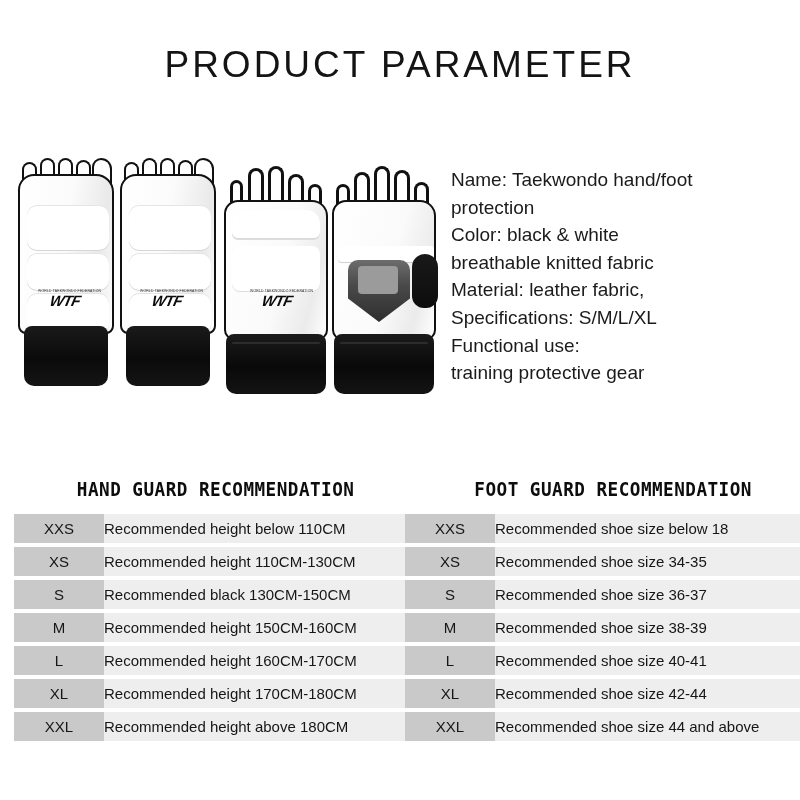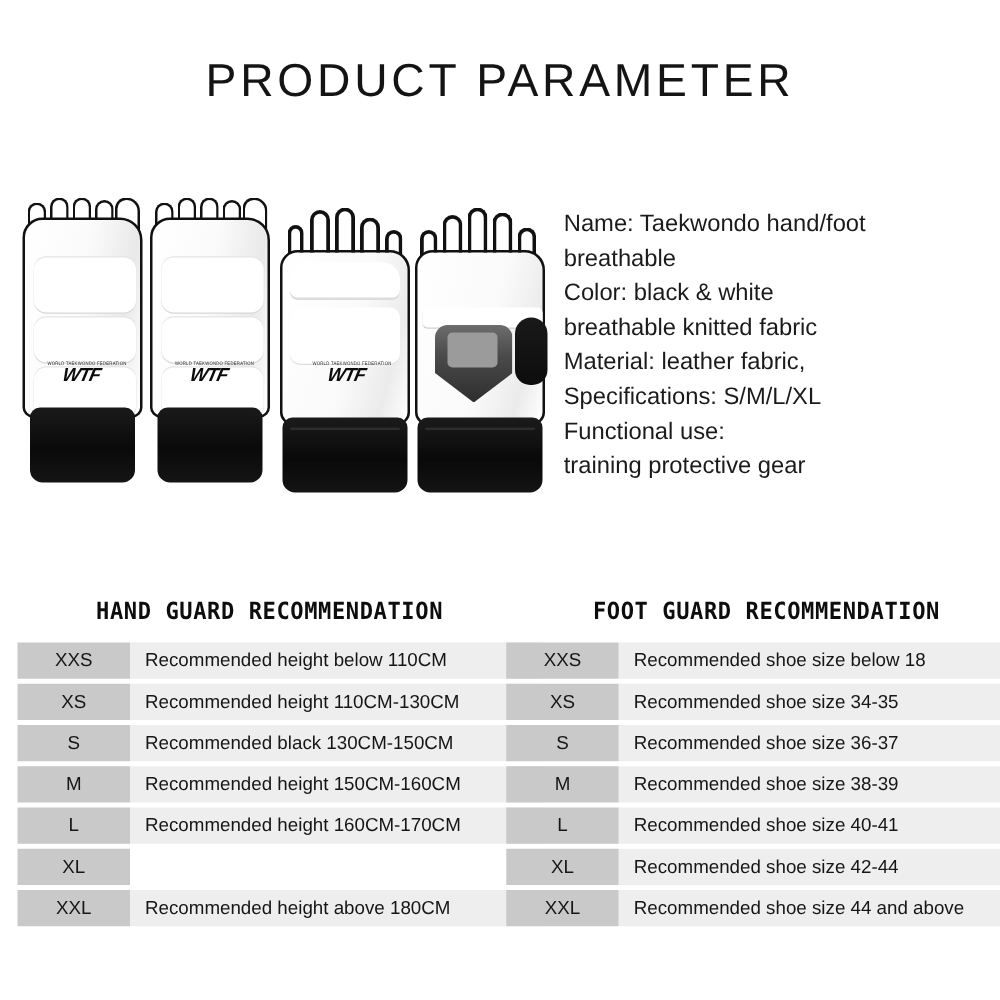--- a/index.html
+++ b/index.html
@@ -278,21 +278,20 @@
     justify-content: center;
     font-size: 15px;
     color: #161616;
     font-weight: 400;
   }
   .cell-desc {
     flex: 1;
     background: #eeeeee;
     display: flex;
     align-items: center;
-    padding-left: 12px;
     font-size: 15px;
     color: #161616;
     white-space: nowrap;
   }
 </style>
 </head>
 <body>
 
 <div class="page-title">PRODUCT PARAMETER</div>
 
@@ -371,21 +370,21 @@
       <div class="gv-palm-in"></div>
       <div class="gv-thumb"></div>
     </div>
     <div class="gv-cuff"></div>
   </div>
 
 </div>
 
 <div class="description">
   <div class="desc-line">Name: Taekwondo hand/foot</div>
-  <div class="desc-line">breathable</div>
+  <div class="desc-line">protection</div>
   <div class="desc-line">Color: black &amp; white</div>
   <div class="desc-line">breathable knitted fabric</div>
   <div class="desc-line">Material: leather fabric,</div>
   <div class="desc-line">Specifications: S/M/L/XL</div>
   <div class="desc-line">Functional use:</div>
   <div class="desc-line">training protective gear</div>
 </div>
 
 <div class="tables">
 
@@ -407,20 +406,21 @@
       <div class="size-row">
         <div class="cell-size">M</div>
         <div class="cell-desc">Recommended height 150CM-160CM</div>
       </div>
       <div class="size-row">
         <div class="cell-size">L</div>
         <div class="cell-desc">Recommended height 160CM-170CM</div>
       </div>
       <div class="size-row">
         <div class="cell-size">XL</div>
+        <div class="cell-desc">Recommended height 170CM-180CM</div>
       </div>
       <div class="size-row">
         <div class="cell-size">XXL</div>
         <div class="cell-desc">Recommended height above 180CM</div>
       </div>
     </div>
   </div>
 
   <div class="table-block table-right">
     <div class="table-heading">FOOT GUARD RECOMMENDATION</div>

